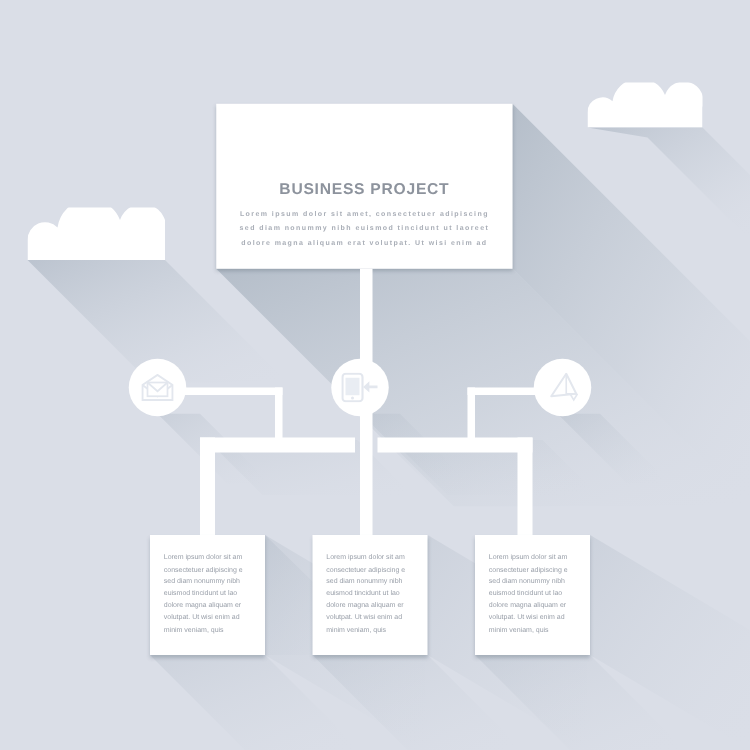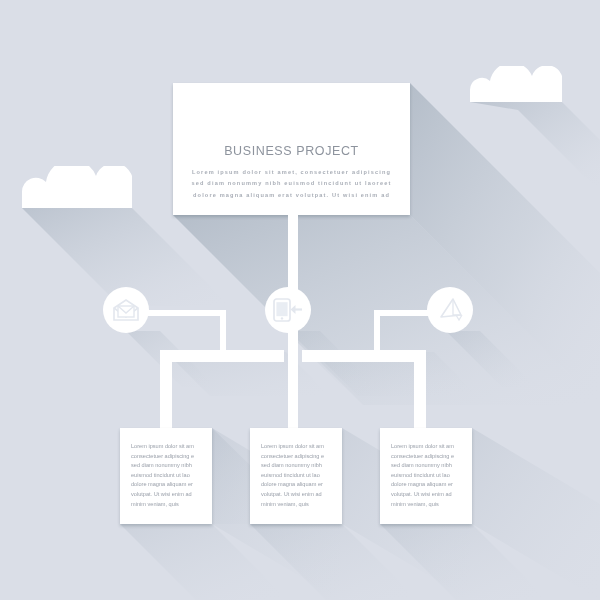--- a/index.html
+++ b/index.html
@@ -56,21 +56,21 @@
     left: 0;
     right: 0;
     bottom: 14px;
     padding: 0 12px;
     text-align: center;
   }
   .panel-title {
     font-size: 12.5px;
     letter-spacing: 0.6px;
     color: #8d939d;
-    font-weight: normal;
+    font-weight: bold;
     margin: 0 0 9px 0;
   }
   .panel-body {
     font-size: 5.6px;
     line-height: 2.05;
     letter-spacing: 1.15px;
     color: #a9aeb7;
     margin: 0;
     font-weight: bold;
     text-align: center;

